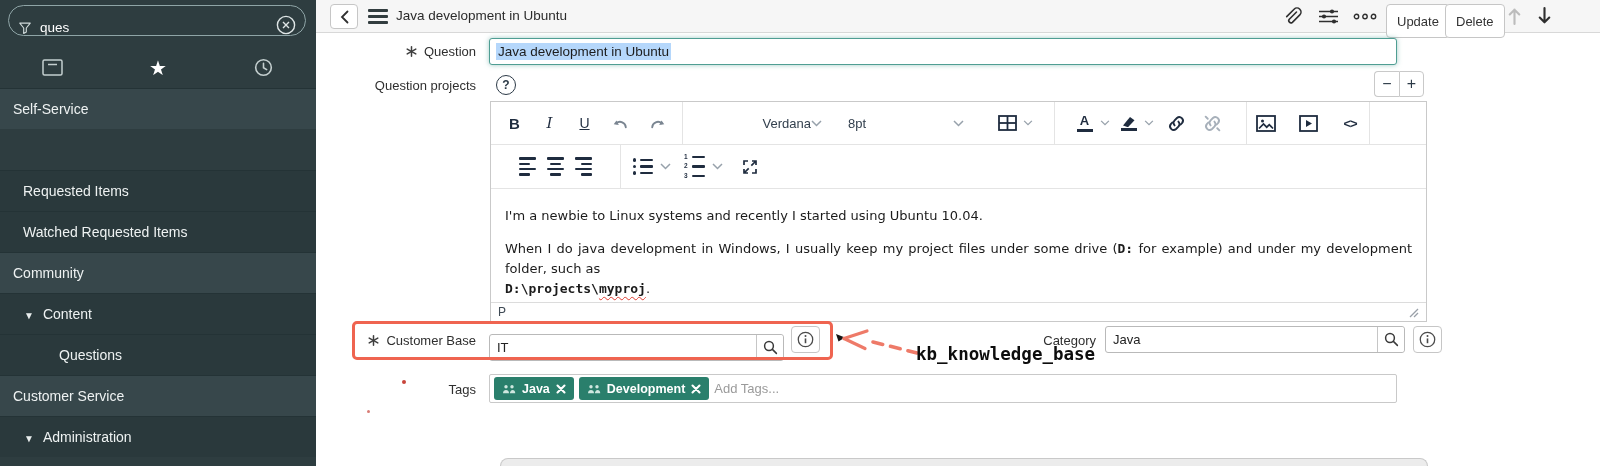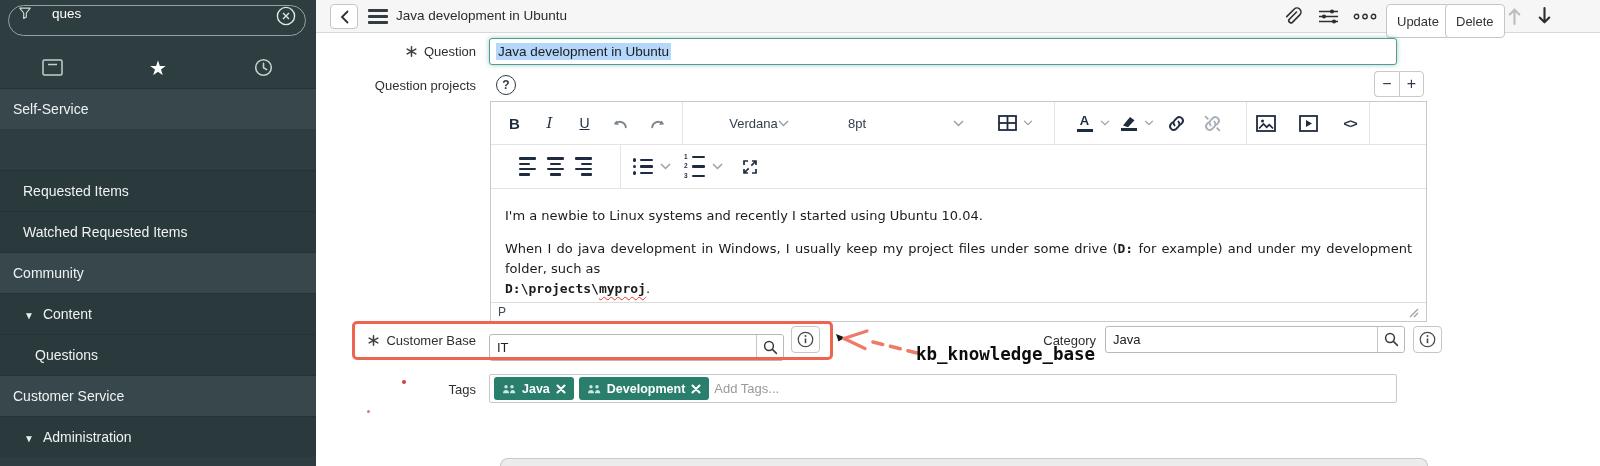--- a/index.html
+++ b/index.html
@@ -1,30 +1,30 @@
 <!DOCTYPE html>
 <html><head>
 <meta charset="utf-8">
 <style>
   *{box-sizing:border-box;margin:0;padding:0}
   html,body{width:1600px;height:466px}
   body{position:relative;font-family:"Liberation Sans",sans-serif;background:#fff;overflow:hidden;color:#333}
   .ab{position:absolute}
   
   #sidebar{left:0;top:0;width:316px;height:466px;background:#2e3d40}
-  #sb-search{position:absolute;left:8px;top:5px;width:298px;height:31px;border:1px solid #8fa5a7;border-radius:17px;display:flex;align-items:flex-start;padding:0 9px;gap:20px}
+  #sb-search{position:absolute;left:8px;top:5px;width:298px;height:31px;border:1px solid #8fa5a7;border-radius:17px;display:flex;align-items:flex-end;padding:0 9px;gap:8px}
   #sb-search input{flex:1;background:transparent;border:none;outline:none;color:#fff;font-size:13.5px;font-family:inherit}
   #sb-tabs{position:absolute;left:0;top:47px;width:316px;height:41px;display:flex}
   .stab{flex:1;display:flex;align-items:center;justify-content:center}
   .star{color:#fff;font-size:20px;line-height:1}
   .nrow{position:absolute;left:0;width:316px;height:41px;display:flex;align-items:center;color:#eef2f2;font-size:14px;border-top:1px solid #243336;cursor:default}
   .nrow.sec{background:#37474b;padding-left:13px}
   .nrow.it{background:#2a393c;padding-left:23px}
   .nrow.exp{background:#2a393c;padding-left:24px;gap:9px}
-  .nrow.sub{background:#2a393c;padding-left:35px}
+  .nrow.sub{background:#2a393c;padding-left:59px}
   .tri::before{content:"▼";font-size:10px;color:#e9eeee}
   
   #header{left:316px;top:0;width:1284px;height:33px;background:#f6f6f6;border-bottom:1px solid #d8d8d8}
   .hbtn{position:absolute;top:4px;height:25px;background:#fff;border:1px solid #c6c6c6;border-radius:4px;display:flex;align-items:center;justify-content:center;font-size:13px;color:#333;padding:16px 10px}
   #h-title{position:absolute;left:80px;top:0;line-height:32px;font-size:13.5px;color:#2b2b2b}
   .hic{position:absolute;display:flex;align-items:center;justify-content:center}
   
   .lbl{position:absolute;font-size:13px;color:#2f2f2f;display:flex;justify-content:flex-end;align-items:center;gap:7px;white-space:nowrap}
   .inpgrp{position:absolute;display:flex;border:1px solid #b9b9b9;border-radius:3px;background:#fff;height:27px}
   .inpgrp input{border:none;outline:none;flex:1;font-size:13px;padding:0 7px;font-family:inherit;color:#222;background:transparent;min-width:0}
@@ -230,21 +230,21 @@
           </svg>
       </div>
       <div class="tbtn" style="width:37px">
         <svg width="19" height="15" viewBox="0 0 18 14">
             <path d="M4 10.5A5.4 5.4 0 0 1 13 6.8" fill="none" stroke="#7a8591" stroke-width="1.8" stroke-linecap="round"></path>
             <polygon points="15.4,7.6 10.6,8.5 12.8,4.1" fill="#7a8591"></polygon>
           </svg>
       </div>
     </div>
     <div class="grp" style="width:372px">
-      <div class="tbtn" style="width:152px;justify-content:center;padding:0 13px">
+      <div class="tbtn" style="width:152px;justify-content:flex-end;padding:0 13px">
         <span class="ddtext">Verdana</span>
         <span class="chev"><svg width="11" height="7" viewBox="0 0 11 7">
               <path d="M1 1l4.5 4.5L10 1" fill="none" stroke="#97a1ab" stroke-width="1.5"></path>
             </svg></span>
       </div>
       <div class="tbtn" style="width:142px;justify-content:space-between;padding:0 13px">
         <span class="ddtext">8pt</span>
         <span class="chev"><svg width="11" height="7" viewBox="0 0 11 7">
               <path d="M1 1l4.5 4.5L10 1" fill="none" stroke="#97a1ab" stroke-width="1.5"></path>
             </svg></span>

